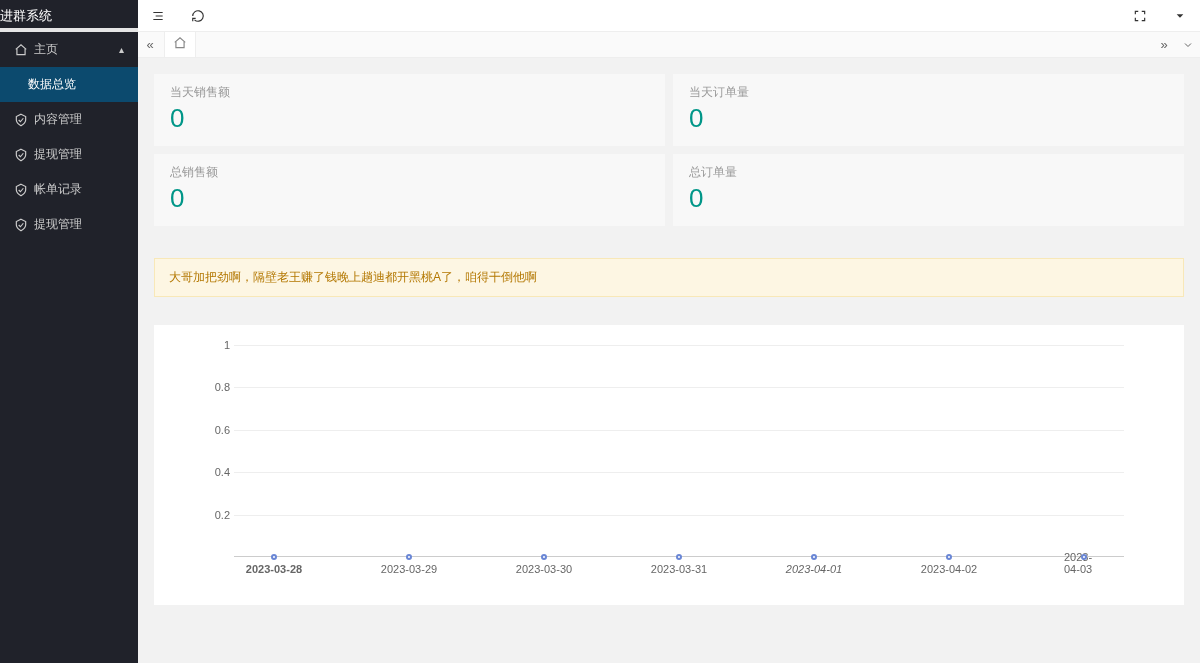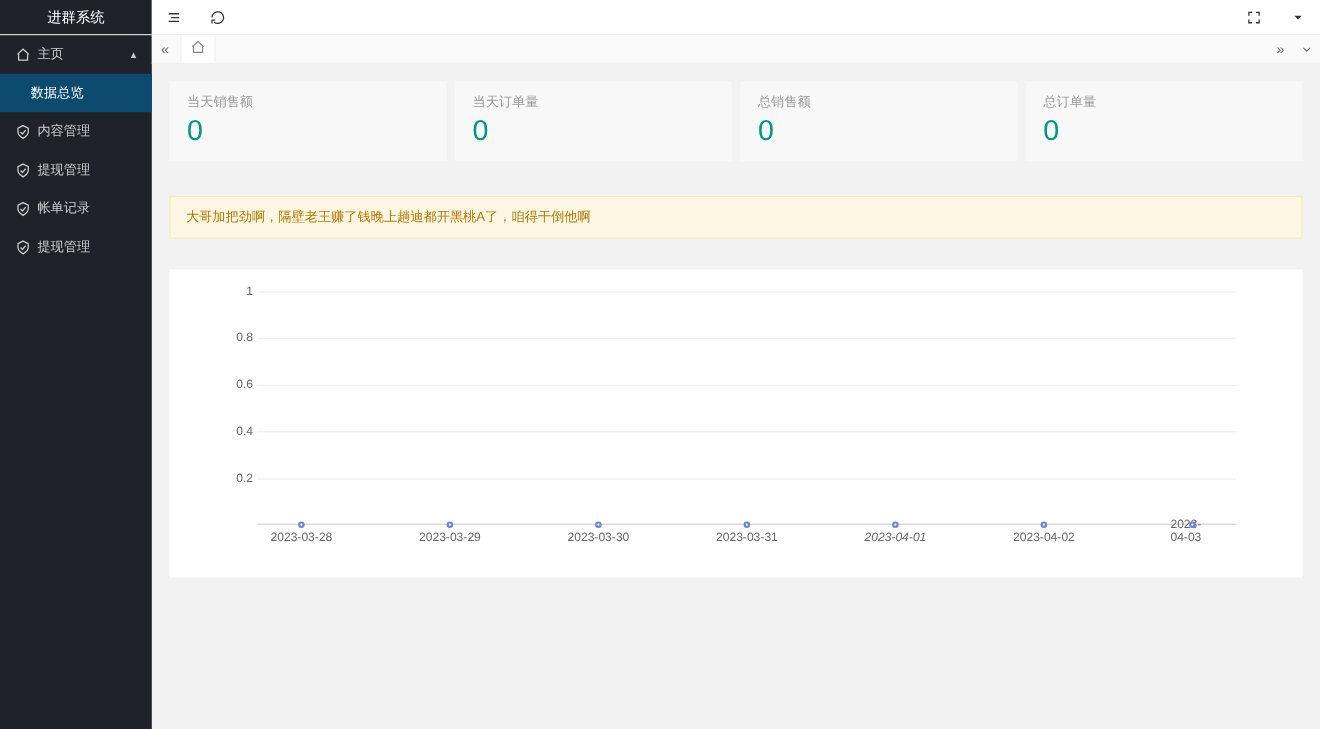--- a/index.html
+++ b/index.html
@@ -18,24 +18,23 @@
     position: absolute;
     left: 0; top: 0;
     width: 138px;
     height: 100%;
     background: #20222a;
     color: #fff;
   }
   .logo {
     height: 32px;
     line-height: 32px;
-    text-align: center;
     font-size: 13px;
     color: #fff;
-    border-bottom: 1px solid #e5e5e5;
+    border-bottom: 4px solid #e5e5e5;
   }
   .nav-item, .nav-parent {
     display: flex;
     align-items: center;
     height: 35px;
     padding: 0 14px;
     font-size: 12px;
     color: #ccc;
     cursor: pointer;
     position: relative;
@@ -121,21 +120,21 @@
   
   .content {
     position: absolute;
     left: 138px; right: 0; top: 58px; bottom: 0;
     padding: 16px;
     overflow: auto;
   }
 
   .stats-grid {
     display: grid;
-    grid-template-columns: 1fr 1fr 1fr 1fr;
+    grid-template-columns: 1fr 1fr;
     gap: 8px;
   }
   .stat-card {
     background: #f8f8f8;
     padding: 10px 16px 12px;
   }
   .stat-label {
     font-size: 12px;
     color: #999;
   }
@@ -341,21 +340,21 @@
         <div class="y-tick" style="top: 169.6px;">0.2</div>
         <div class="grid-row" style="top: 127.2px;"></div>
         <div class="y-tick" style="top: 127.2px;">0.4</div>
         <div class="grid-row" style="top: 84.8px;"></div>
         <div class="y-tick" style="top: 84.8px;">0.6</div>
         <div class="grid-row" style="top: 42.4px;"></div>
         <div class="y-tick" style="top: 42.4px;">0.8</div>
         <div class="grid-row" style="top: 0px;"></div>
         <div class="y-tick" style="top: 0px;">1</div>
         <div class="x-axis"></div>
-        <div class="x-tick" style="left: 40px;">2023-03-28</div>
+        <div class="x-tick" style="left: 40px; font-weight: bold;">2023-03-28</div>
         <div class="data-point" style="left: 40px; top: 212px;"></div>
         <div class="x-tick" style="left: 175px;">2023-03-29</div>
         <div class="data-point" style="left: 175px; top: 212px;"></div>
         <div class="x-tick" style="left: 310px;">2023-03-30</div>
         <div class="data-point" style="left: 310px; top: 212px;"></div>
         <div class="x-tick" style="left: 445px;">2023-03-31</div>
         <div class="data-point" style="left: 445px; top: 212px;"></div>
         <div class="x-tick" style="left: 580px; font-style: italic;">2023-04-01</div>
         <div class="data-point" style="left: 580px; top: 212px;"></div>
         <div class="x-tick" style="left: 715px;">2023-04-02</div>

